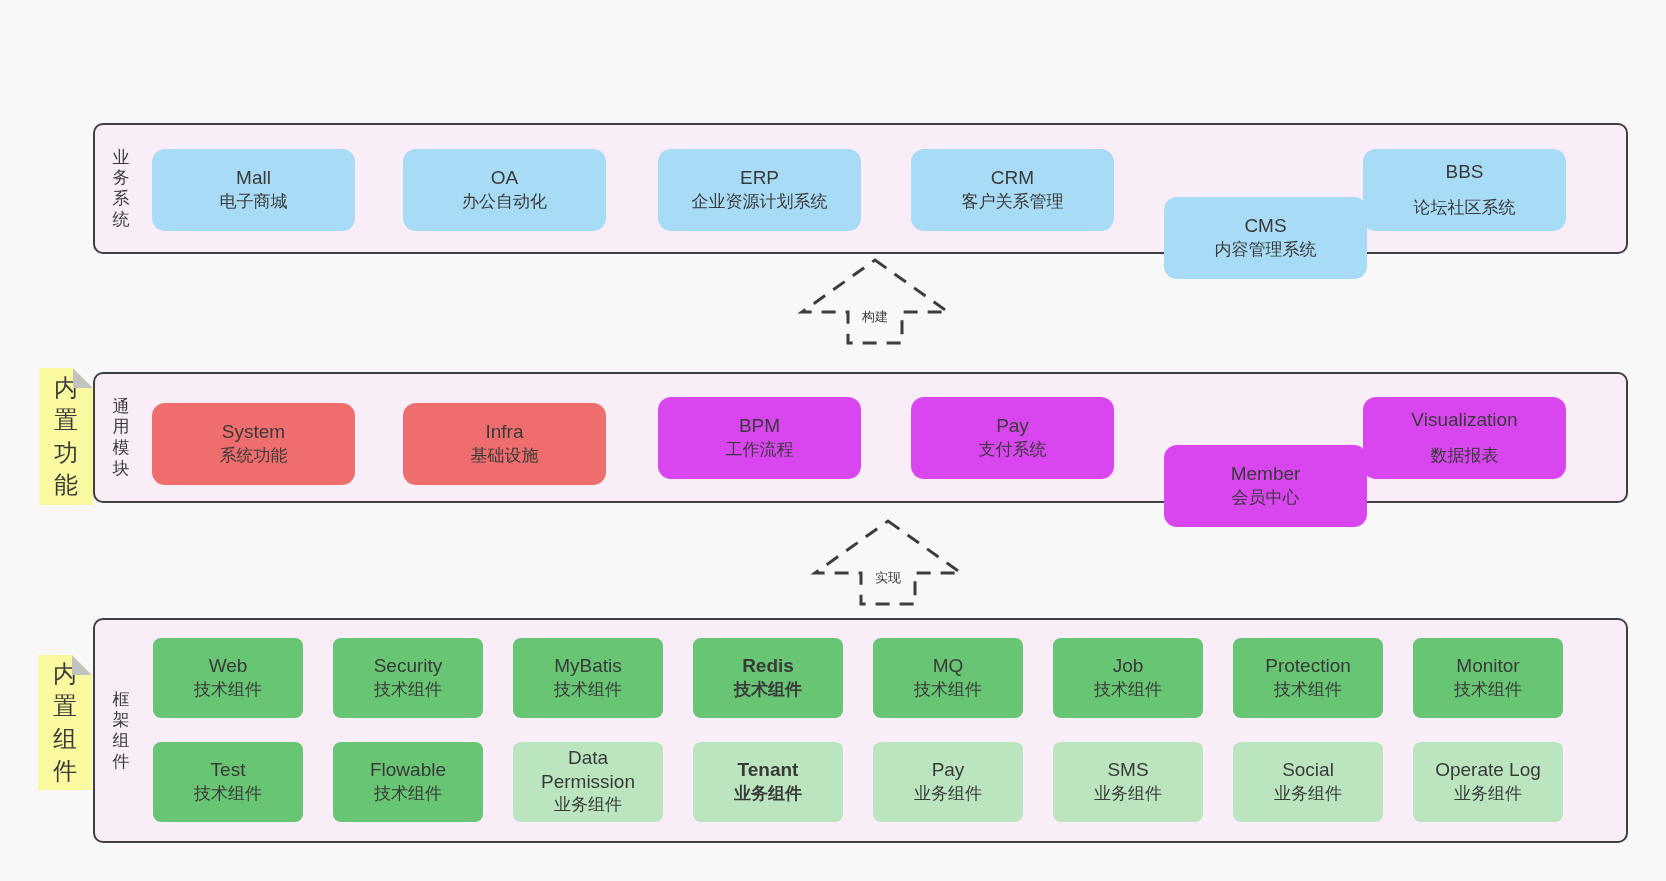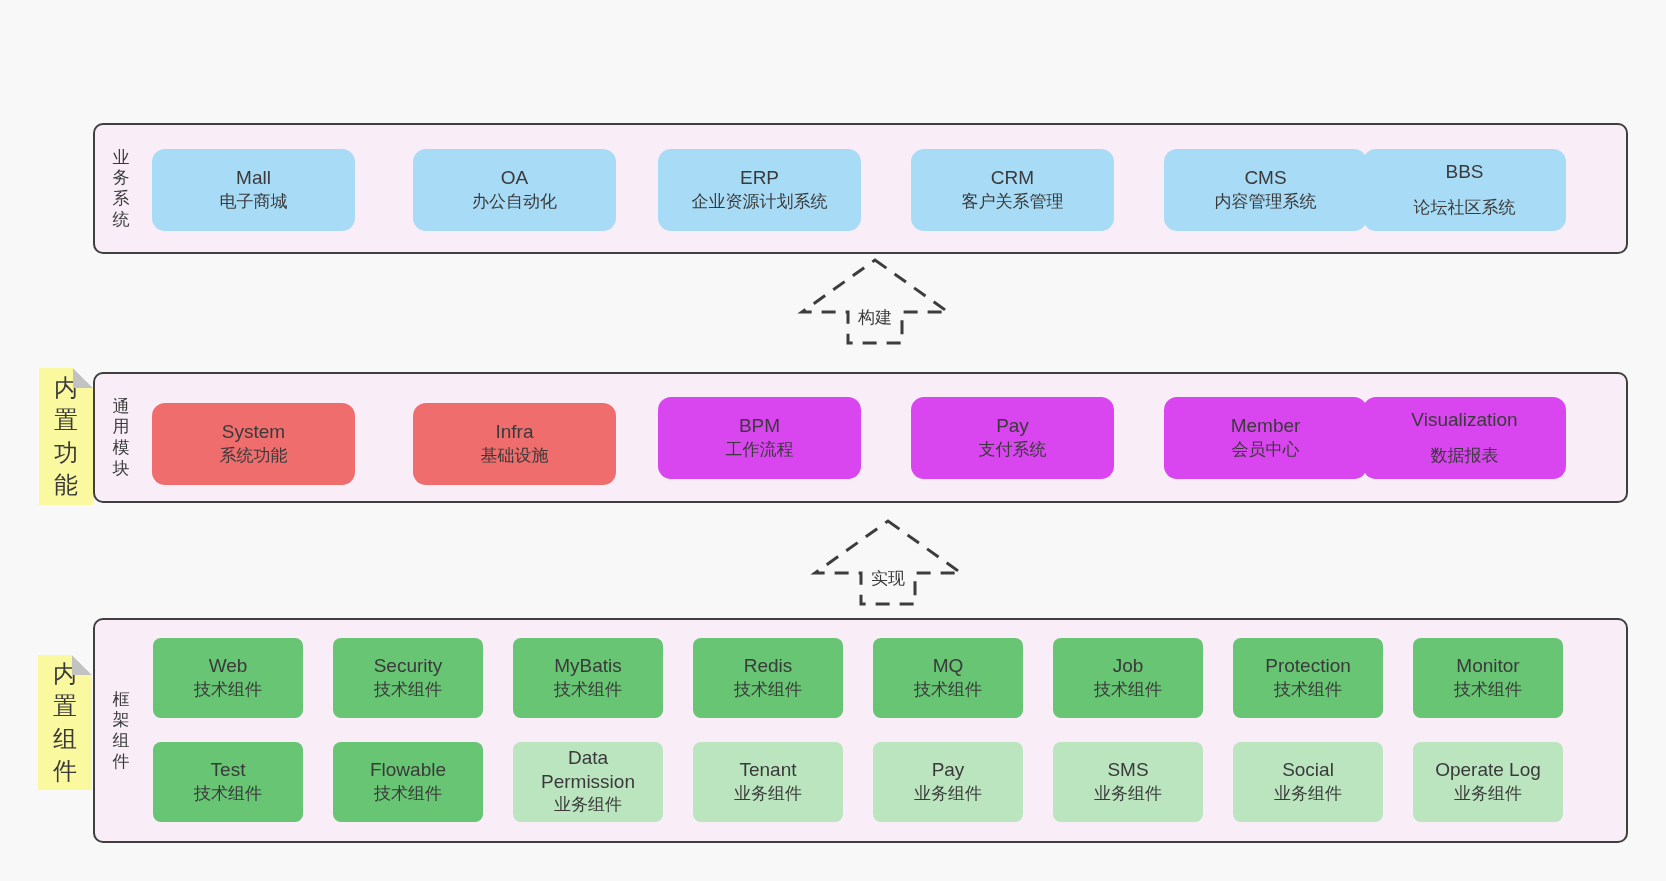--- a/index.html
+++ b/index.html
@@ -17,33 +17,33 @@
   .box .s{font-size:17px;line-height:1.45;}
   .blue{background:#a8dbf5;}
   .red{background:#ef6d6d;margin-top:6px;}
   .pink{background:#d946ef;}
   .green{background:#67c573;}
   .lgreen{background:#bae5bf;}
   .w6{width:203px;height:82px;border-radius:13px;}
   .w8{width:150px;height:80px;}
 
   
-  .c6-0{left:57px;} .c6-1{left:318px;} .c6-2{left:563px;} .c6-3{left:816px;} .c6-4{left:1069px;} .c6-5{left:1268px;gap:12px;}
+  .c6-0{left:57px;} .c6-1{left:308px;} .c6-2{left:563px;} .c6-3{left:816px;} .c6-4{left:1069px;margin-top:48px;} .c6-5{left:1268px;gap:12px;}
   #sec-business .box{top:24px;}
   #sec-modules .box{top:23px;}
 
   
-  .c8-0{left:58px;} .c8-1{left:238px;} .c8-2{left:418px;} .c8-3{left:598px;} .c8-4{left:778px;} .c8-5{left:958px;} .c8-6{left:1138px;} .c8-7{left:1318px;}
+  .c8-0{left:58px;} .c8-1{left:238px;} .c8-2{left:418px;} .c8-3{left:598px;font-weight:bold;} .c8-4{left:778px;} .c8-5{left:958px;} .c8-6{left:1138px;} .c8-7{left:1318px;}
   .row1{top:18px;} .row2{top:122px;}
 
   .arrow{position:absolute;width:170px;height:88px;z-index:1;}
   #arrow-build{left:790px;top:257px;}
   #arrow-implement{left:803px;top:518px;}
   .arrow svg{display:block;}
-  .arrow-label{position:absolute;left:50%;top:60px;transform:translate(-50%,-50%);background:#f8f8f8;font-size:17px;padding:0 3px;white-space:nowrap;color:#3a3a3a;}
+  .arrow-label{position:absolute;left:50%;top:60px;transform:translate(-50%,-50%);background:#f8f8f8;font-size:13px;padding:0 3px;white-space:nowrap;color:#3a3a3a;}
 
   .note{position:absolute;width:54px;background:#fbf99f;clip-path:polygon(0 0,calc(100% - 20px) 0,100% 20px,100% 100%,0 100%);z-index:1;display:flex;align-items:center;justify-content:center;}
   #note-features{left:39px;top:368px;height:137px;}
   #note-components{left:38px;top:655px;height:135px;}
   .note .fold{position:absolute;top:0;right:0;width:20px;height:20px;background:#c2c2c2;clip-path:polygon(0 0,100% 100%,0 100%);}
   .note .ntext{width:1.05em;font-size:24px;line-height:1.35;word-break:break-all;text-align:center;color:#3a3a3a;}
 </style>
 </head>
 <body>
 

